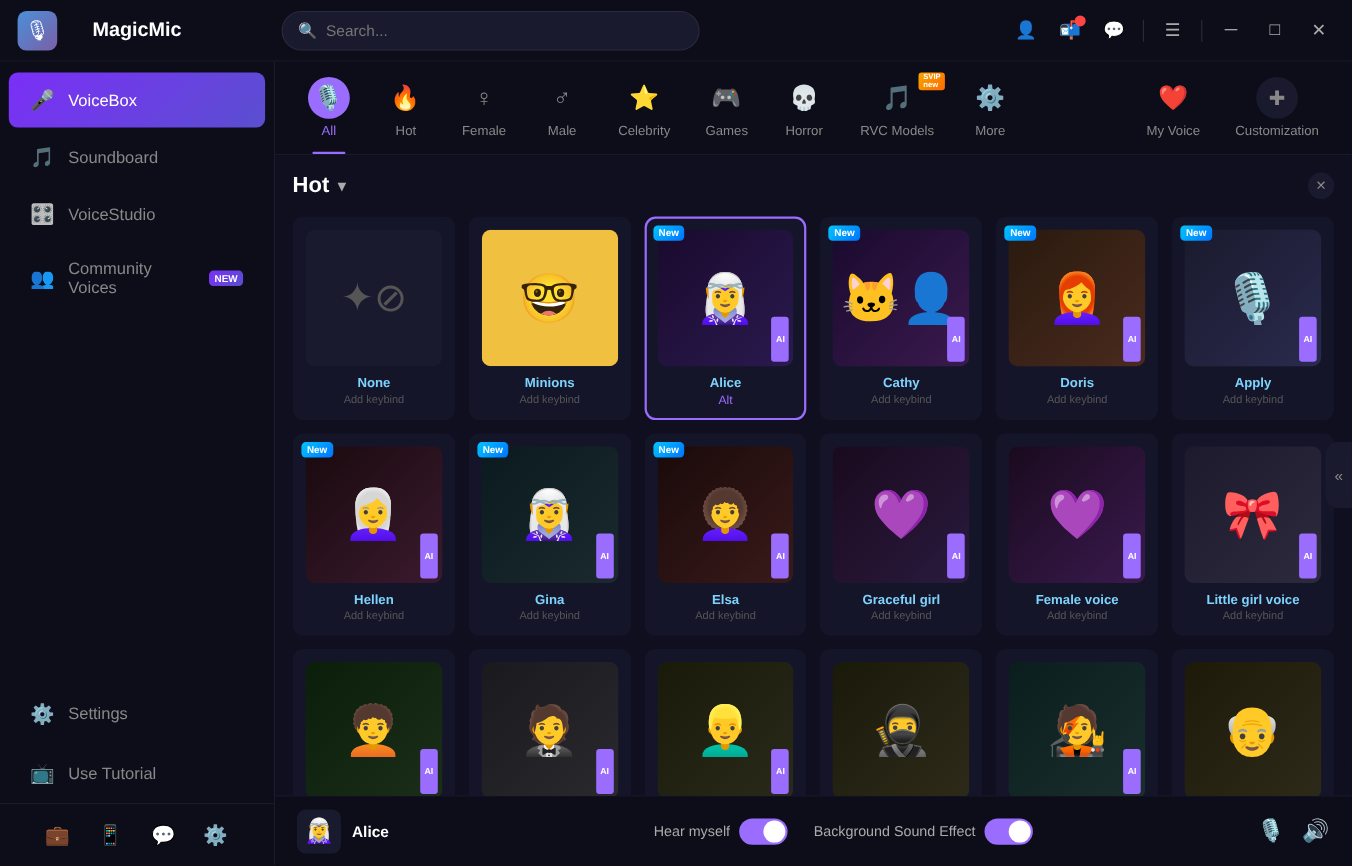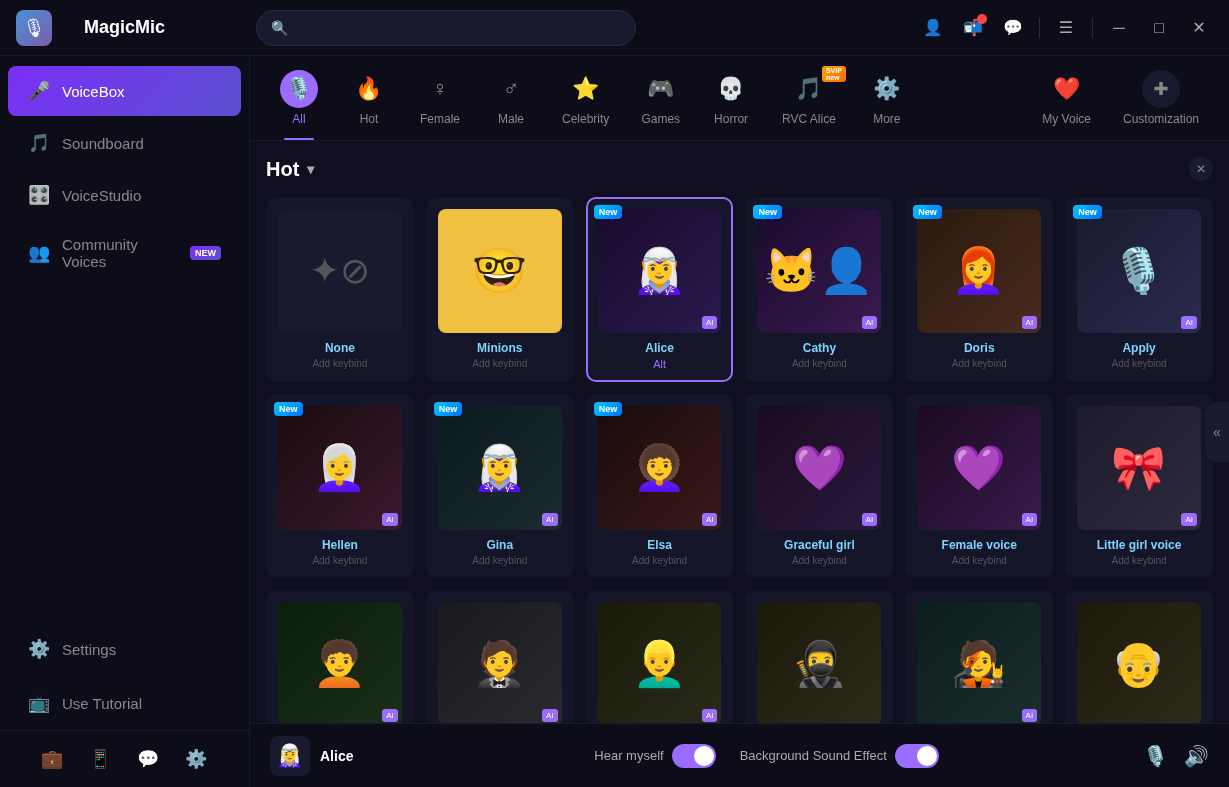--- a/index.html
+++ b/index.html
@@ -339,23 +339,23 @@
       font-weight: 700;
       z-index: 2;
     }
     .ai-badge {
       position: absolute;
       bottom: 4px;
       right: 4px;
       background: #9b6dff;
       color: #fff;
       font-size: 8px;
-      padding: 2px 4px;
+      padding: 16px 4px;
       border-radius: 3px;
-      font-weight: 400;
+      font-weight: 700;
     }
     .collapse-btn {
       position: absolute;
       right: 0;
       top: 50%;
       transform: translateY(-50%);
       width: 24px;
       height: 60px;
       background: #1a1a2e;
       border-radius: 12px 0 0 12px;
@@ -462,20 +462,21 @@
 </head>
 <body>
 
 <div class="title-bar">
   <div class="title-bar-logo">
     <div class="logo-icon">🎙</div>
     <span class="logo-text">MagicMic</span>
   </div>
   <div class="search-bar">
     <span style="color:#666;font-size:14px;">🔍</span>
+    <input type="text" placeholder="Search..." style="">
   </div>
   <div class="title-bar-actions">
     <div class="title-bar-icon">👤</div>
     <div class="title-bar-icon" style="position:relative;">
       📬
       <div class="badge"></div>
     </div>
     <div class="title-bar-icon">💬</div>
     <div class="divider-v"></div>
     <div class="title-bar-icon">☰</div>
@@ -555,21 +556,21 @@
         <div class="cat-icon">🎮</div>
         <span>Games</span>
       </div>
       <div class="cat-tab">
         <div class="cat-icon">💀</div>
         <span>Horror</span>
       </div>
       <div class="cat-tab" style="position:relative;">
         <span class="svip-badge">SVIP<br>new</span>
         <div class="cat-icon">🎵</div>
-        <span>RVC Alice</span>
+        <span>RVC Models</span>
       </div>
       <div class="cat-tab">
         <div class="cat-icon">⚙️</div>
         <span>More</span>
       </div>
       <div class="cat-spacer"></div>
       <div class="cat-tab">
         <div class="cat-icon">❤️</div>
         <span>My Voice</span>
       </div>

